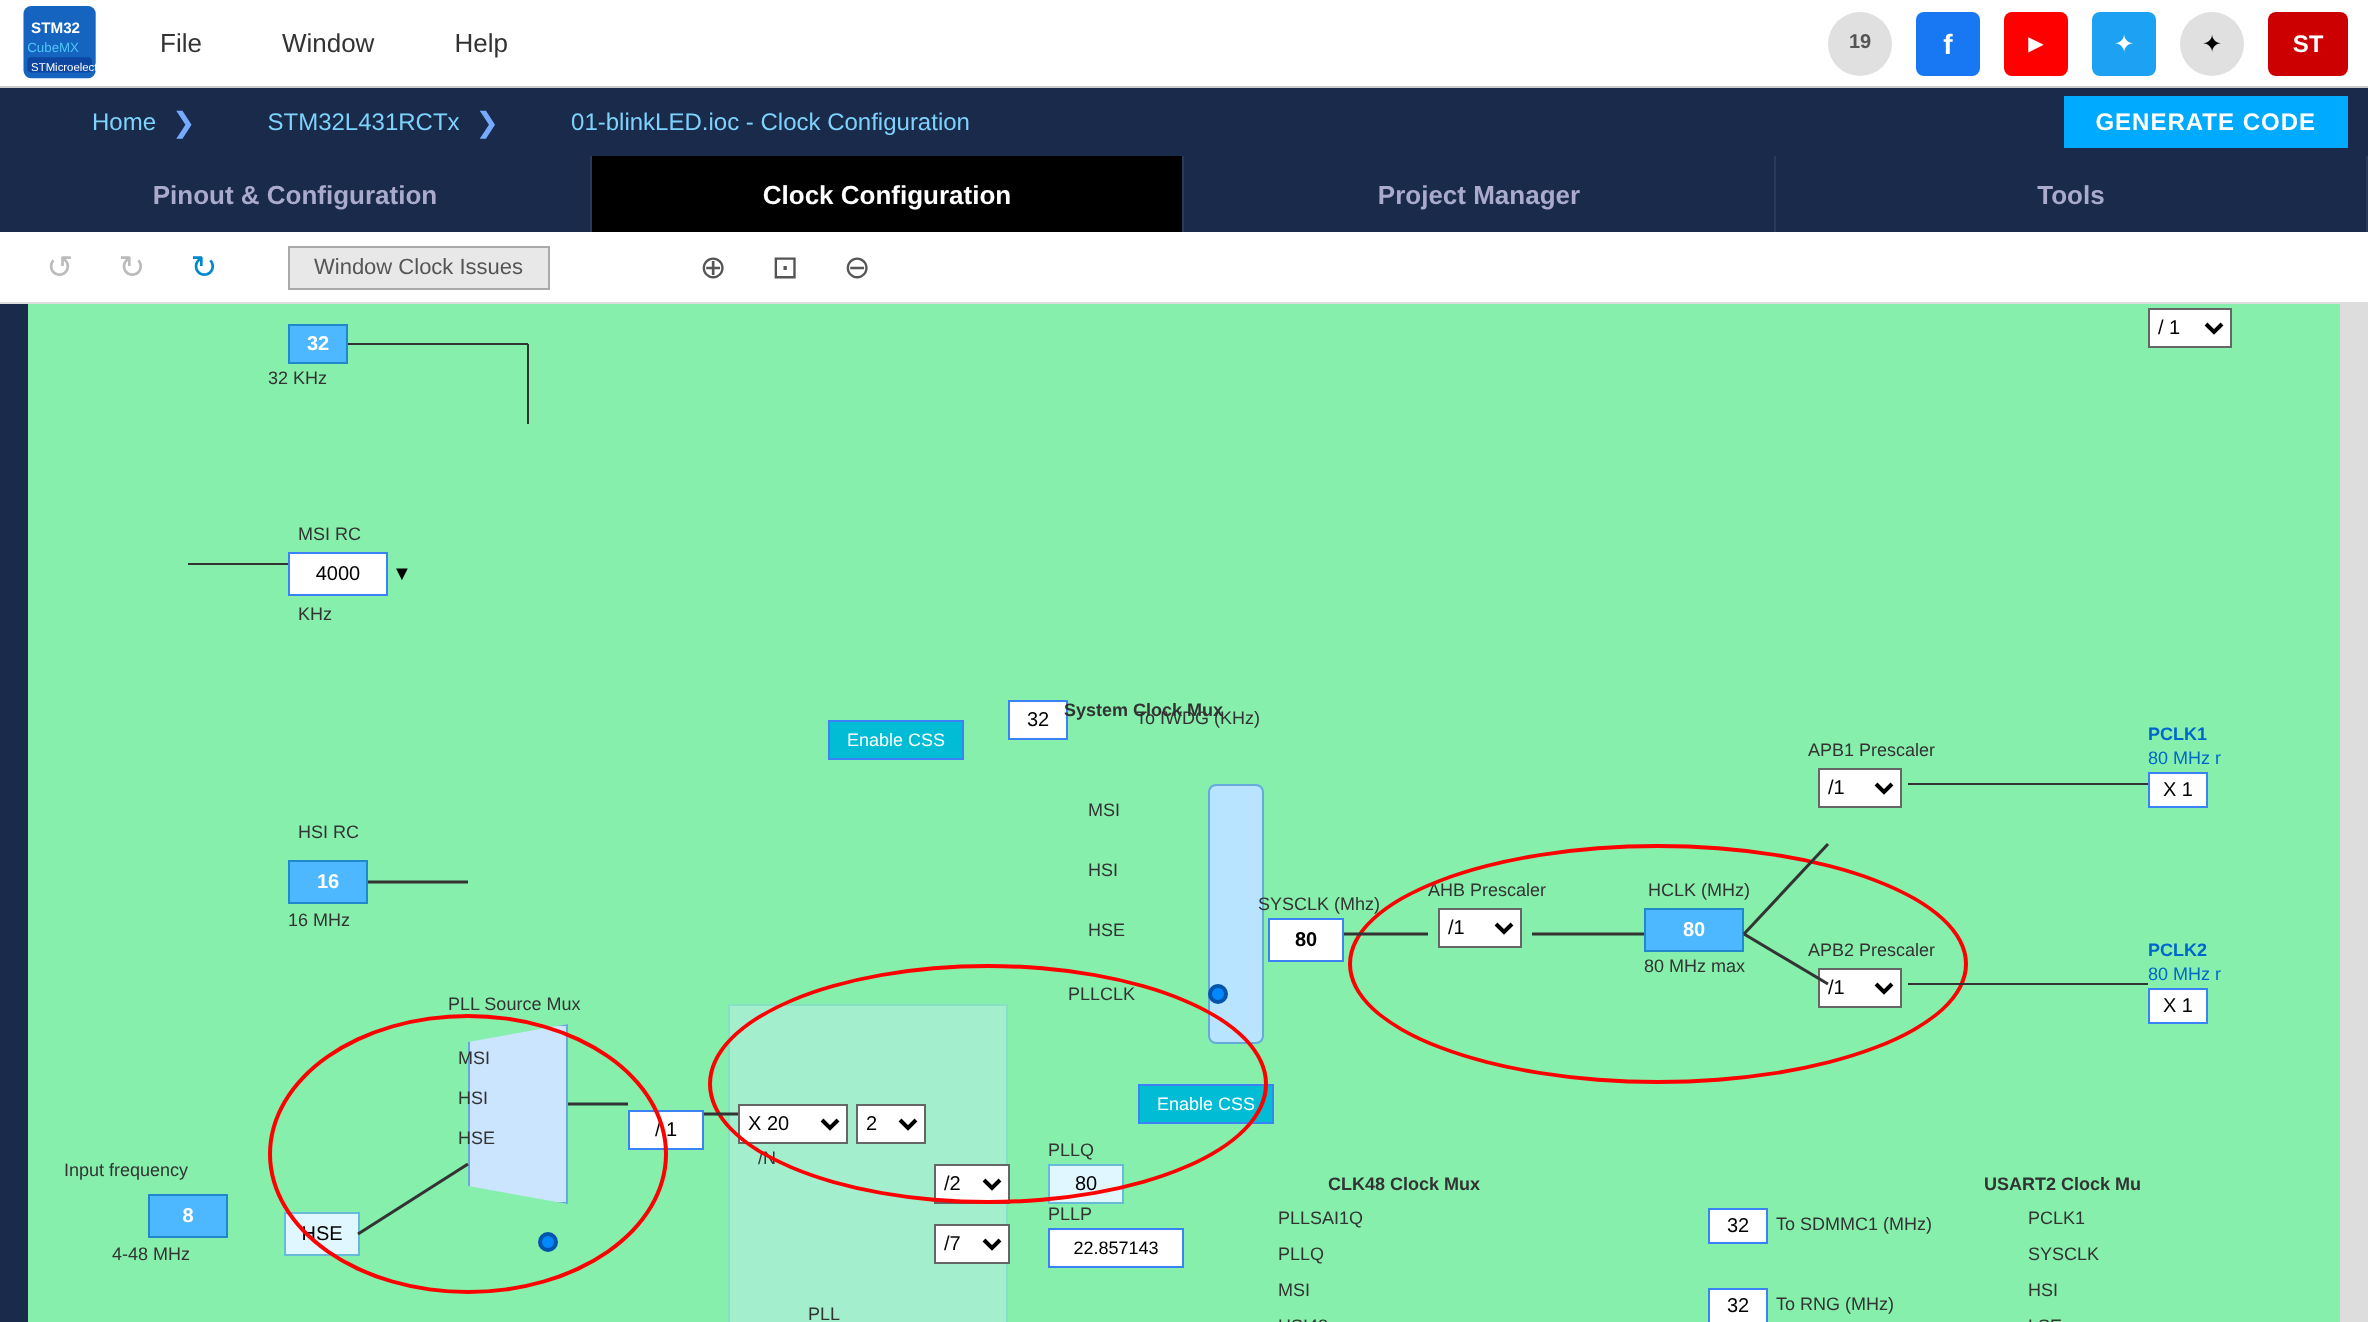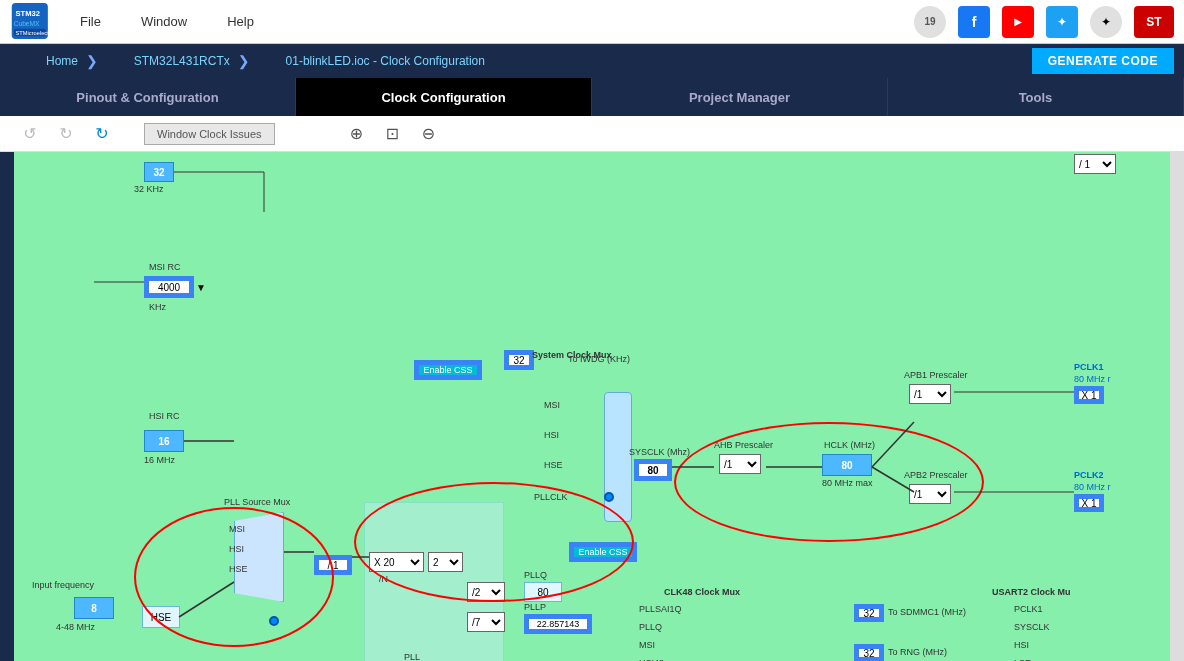--- a/index.html
+++ b/index.html
@@ -63,21 +63,21 @@
       flex: 1; overflow: hidden; position: relative; background: #86efac;
     }
 
     
     #right-scroll {
       width: 14px; background: #ddd;
     }
 
     
     .diag-box {
-      position: absolute; background: #fff; border: 5px solid #3b82f6; display: flex; align-items: center; justify-content: center; font-size: 10px;
+      position: absolute; background: #fff; border: 1px solid #3b82f6; display: flex; align-items: center; justify-content: center; font-size: 10px;
     }
     .diag-box.blue { background: #4db8ff; color: #fff; border: 1px solid #2288cc; font-weight: bold; }
     .diag-box.cyan { background: #e0f7ff; border: 1px solid #66bbdd; }
     .diag-box.lightblue { background: #d0eeff; border: 1px solid #88ccee; }
     .diag-box.teal { background: #00bcd4; color: #fff; font-size: 10px; }
     .diag-label { position: absolute; font-size: 9px; color: #333; }
     .mux-shape {
       position: absolute; background: #cce5ff; border: 1px solid #66aadd;
       clip-path: polygon(0% 10%, 100% 0%, 100% 100%, 0% 90%);
       display: flex; align-items: center; justify-content: center; font-size: 9px;

